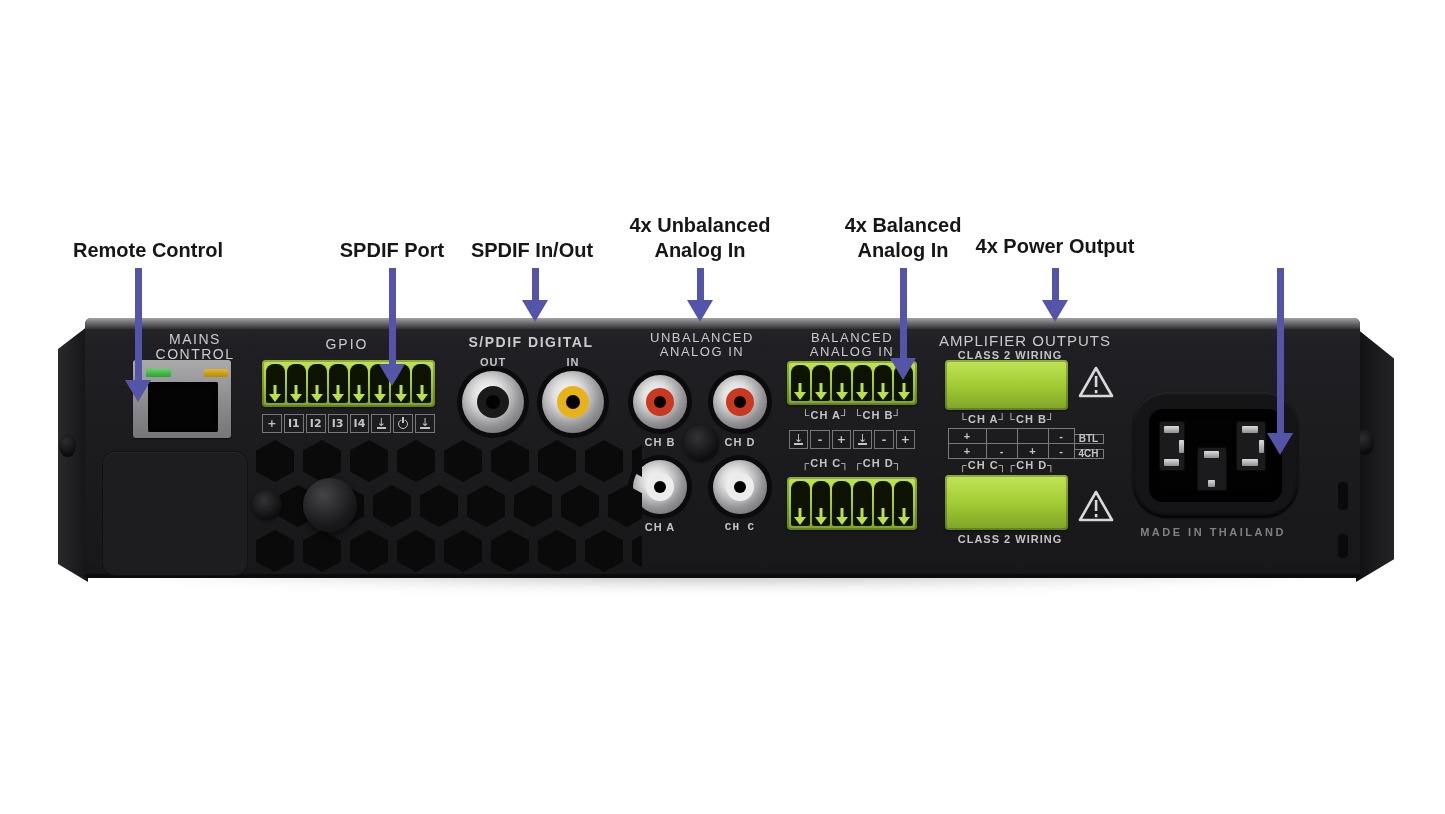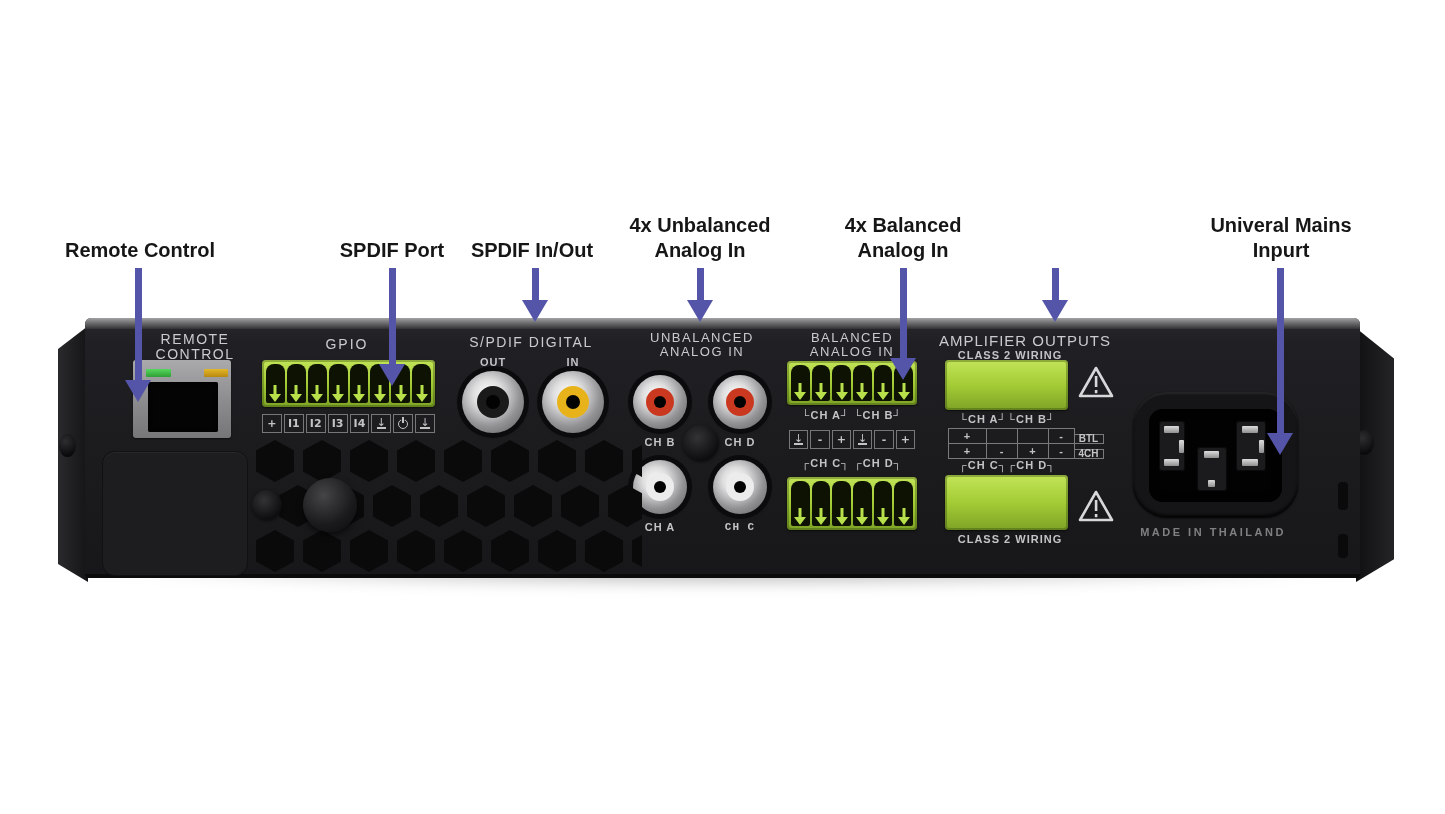--- a/index.html
+++ b/index.html
@@ -104,41 +104,40 @@
   .iec-cavity{position:absolute;left:16px;top:17px;width:133px;height:93px;border-radius:14px;background:#020202;
               box-shadow:inset 0 0 10px #000;}
   .prong{position:absolute;background:#1b1b1d;border-radius:3px;box-shadow:inset 0 0 0 1px #0a0a0a;}
   .tick{position:absolute;background:linear-gradient(180deg,#dcdcdc,#8f8f8f);border-radius:1px;}
 </style>
 </head>
 <body>
 
 <div class="stage">
 
-  <div class="callout" style="left:40px;top:238px;width:200px;">
+  <div class="callout" style="left:48px;top:238px;width:200px;">
       <div>Remote Control</div>
     </div>
   <div class="callout" style="left:312px;top:238px;width:160px;">
       <div>SPDIF Port</div>
     </div>
   <div class="callout" style="left:452px;top:238px;width:160px;">
       <div>SPDIF In/Out</div>
     </div>
   <div class="callout" style="left:620px;top:213px;width:160px;">
     <div>4x Unbalanced</div>
     <div>Analog In</div>
   </div>
   <div class="callout" style="left:823px;top:213px;width:160px;">
     <div>4x Balanced</div>
     <div>Analog In</div>
   </div>
-  <div class="callout" style="left:1181px;top:213px;width:200px;">
-    <div>Univeral Mains</div>
-    <div>Inpurt</div>
-  </div>
+  <div class="callout" style="left:955px;top:234px;width:200px;">
+      <div>4x Power Output</div>
+    </div>
 
   <div class="arrow-stem" style="left:135px;top:268px;height:112px;"></div>
   <div class="arrow-head" style="left:125px;top:380px;"></div>
   <div class="arrow-stem" style="left:389px;top:268px;height:96px;"></div>
   <div class="arrow-head" style="left:379px;top:364px;"></div>
   <div class="arrow-stem" style="left:532px;top:268px;height:32px;"></div>
   <div class="arrow-head" style="left:522px;top:300px;"></div>
   <div class="arrow-stem" style="left:697px;top:268px;height:32px;"></div>
   <div class="arrow-head" style="left:687px;top:300px;"></div>
   <div class="arrow-stem" style="left:900px;top:268px;height:90px;"></div>
@@ -151,21 +150,21 @@
   <div class="chassis-shadow"></div>
   <div class="ear-left"></div>
   <div class="ear-right"></div>
   <div class="ear-screw" style="left:59px;top:434px;width:17px;height:23px;"></div>
   <div class="ear-screw" style="left:1355px;top:430px;width:19px;height:25px;"></div>
   <div class="body"></div>
   <div class="slot" style="left:1338px;top:482px;width:10px;height:28px;"></div>
   <div class="slot" style="left:1338px;top:534px;width:10px;height:24px;"></div>
 
   <div class="ptitle" style="left:135px;top:332px;width:120px;font-size:14px;line-height:15px;">
-    <div>REMOTE</div>
+    <div>MAINS</div>
     <div>CONTROL</div>
   </div>
   <div class="rj45-bezel"></div>
   <div class="led" style="left:146px;top:369px;width:25px;background:linear-gradient(180deg,#57d85e,#2f9e36);"></div>
   <div class="led" style="left:204px;top:369px;width:24px;background:linear-gradient(180deg,#e3b82a,#b8880f);"></div>
   <div class="rj45-port"></div>
   <div class="blank-plate"></div>
 
   <div class="ptitle" style="left:297px;top:336px;width:100px;font-size:14px;letter-spacing:2px;">GPIO</div>
   <div class="tblock" style="left:262px;top:360px;width:173px;height:47px;" id="gpio-pins">
@@ -188,21 +187,21 @@
         <span class="gnd">↓</span>
       </div>
       <div class="cell">
         <span class="pwr"></span>
       </div>
       <div class="cell">
         <span class="gnd">↓</span>
       </div>
     </div>
 
-  <div class="ptitle" style="left:451px;top:334px;width:160px;font-size:14px;">S/PDIF DIGITAL</div>
+  <div class="ptitle" style="left:451px;top:334px;width:160px;font-size:14px;font-weight:bold;">S/PDIF DIGITAL</div>
   <div class="psmall" style="left:463px;top:356px;width:60px;">OUT</div>
   <div class="psmall" style="left:543px;top:356px;width:60px;">IN</div>
   <div class="rca big" style="left:462px;top:371px;width:62px;height:62px;">
       <i style="background:#1a1a1a;"></i>
       <b></b>
     </div>
   <div class="rca big" style="left:542px;top:371px;width:62px;height:62px;">
       <i style="background:#e8b31a;"></i>
       <b></b>
     </div>

